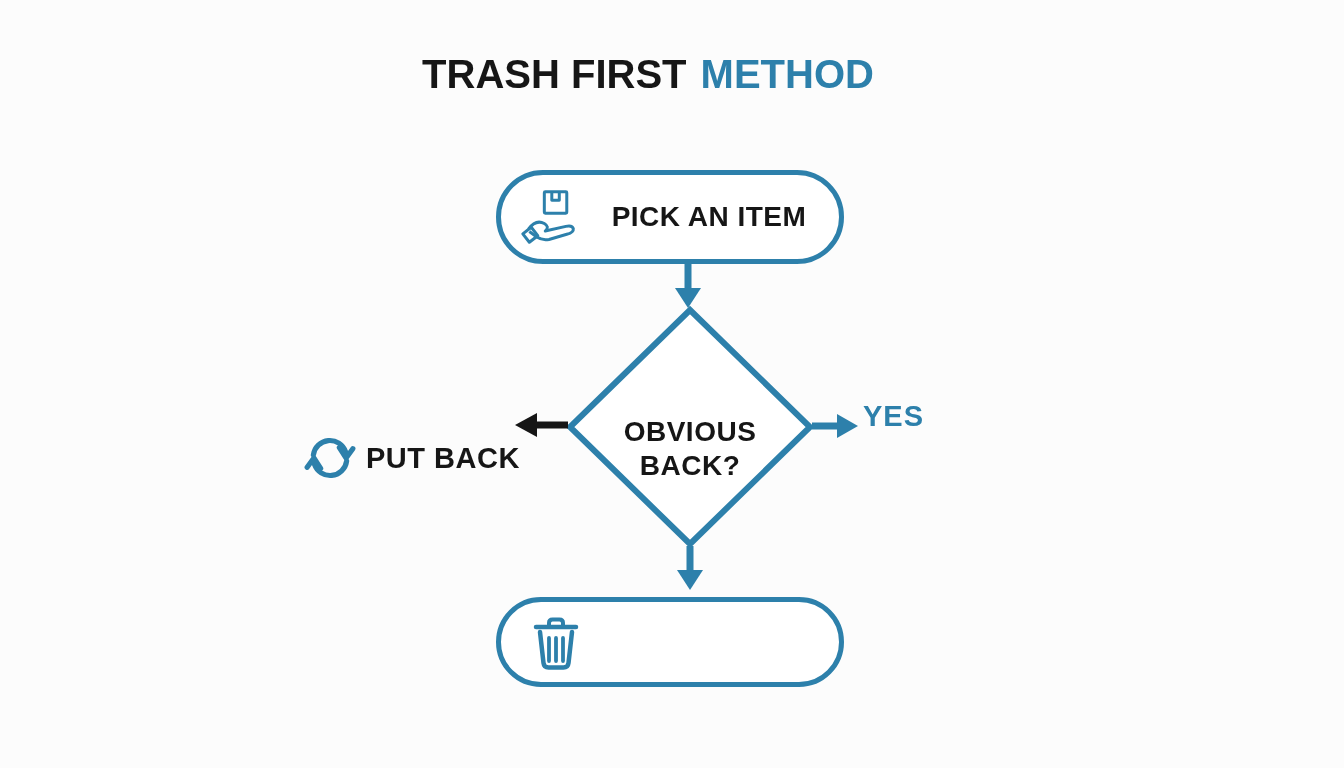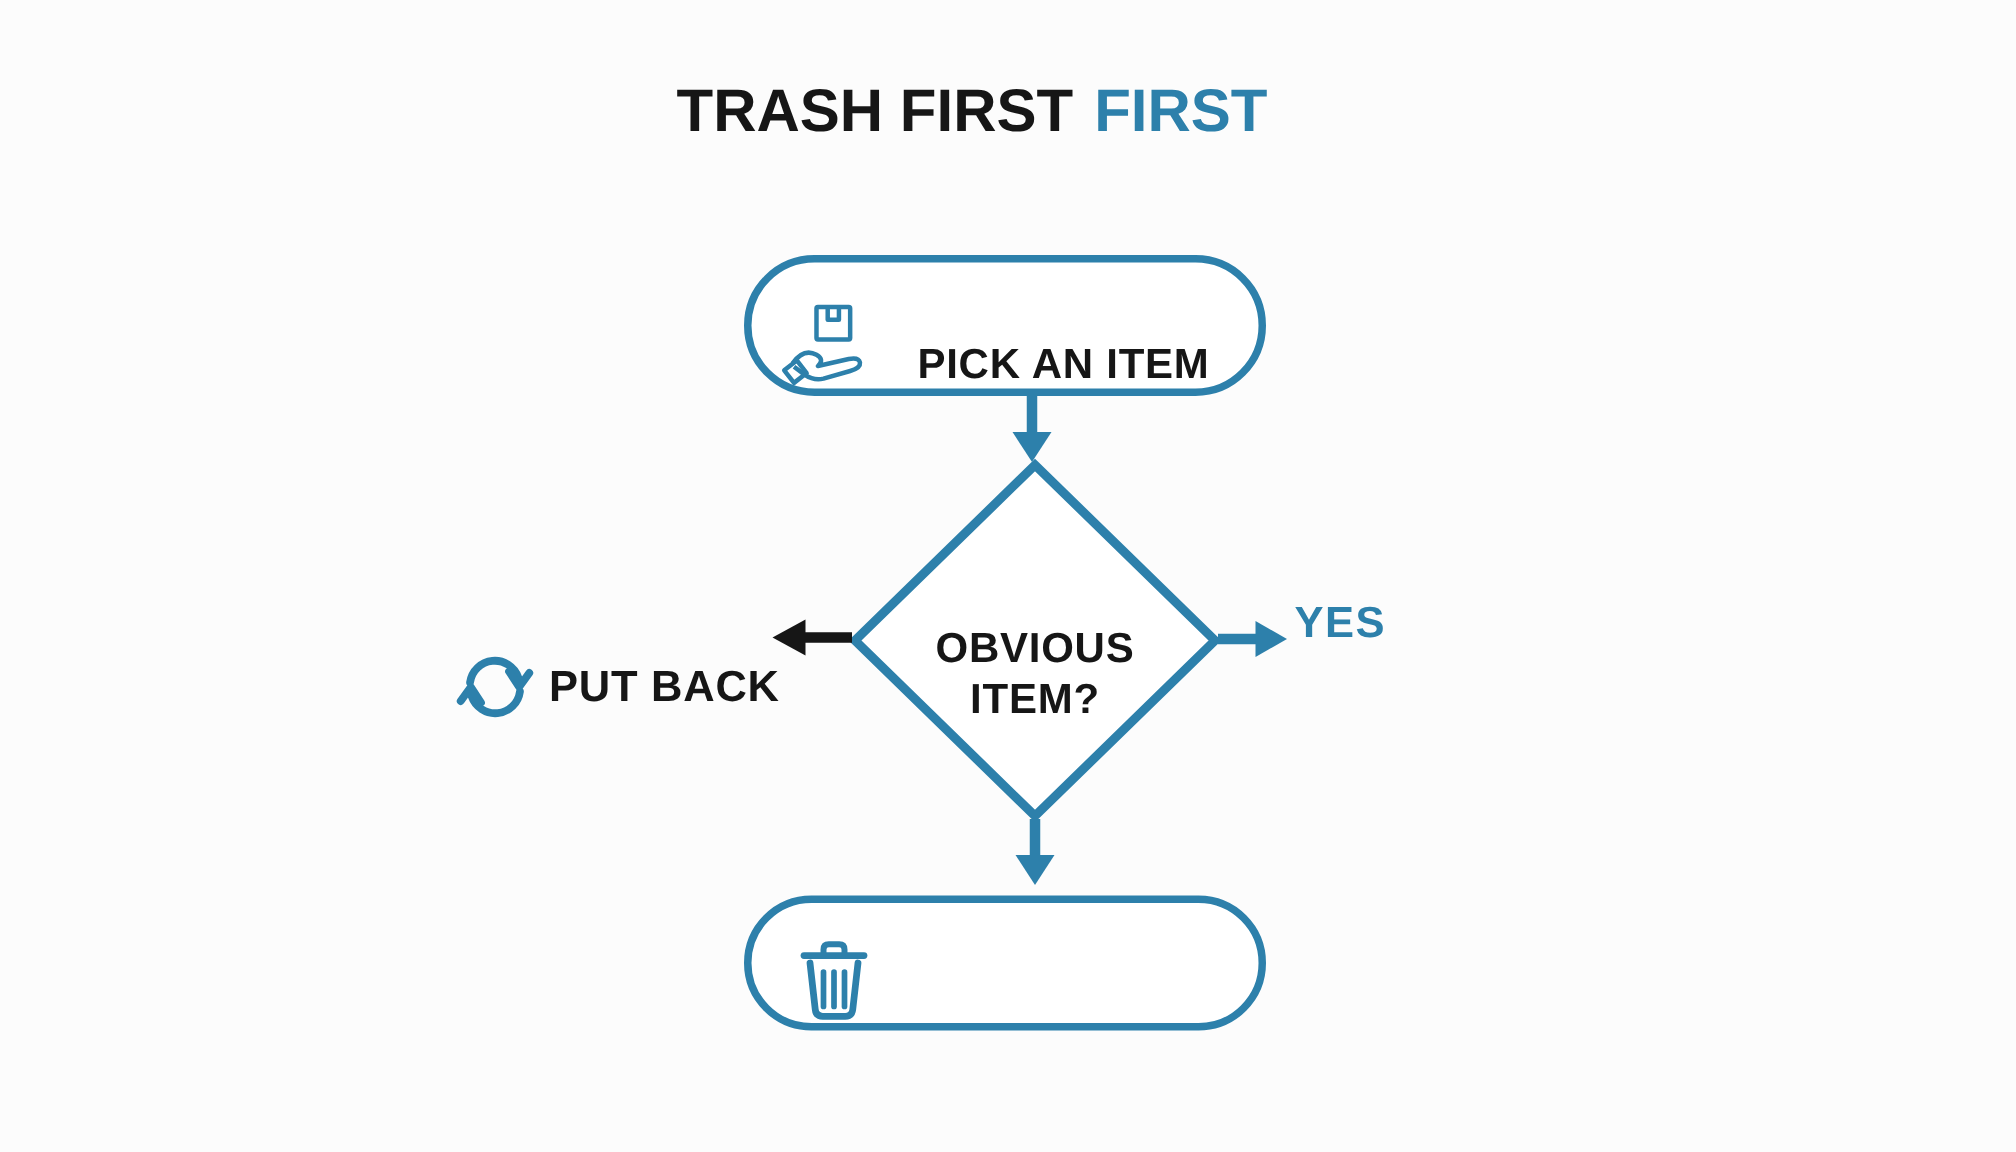--- a/index.html
+++ b/index.html
@@ -40,21 +40,21 @@
   .fill-blue    { fill: var(--accent-blue, #2d80ab); stroke: none; }
   .stroke-black { stroke: var(--text-black, #161616); fill: none; }
   .fill-black   { fill: var(--text-black, #161616); stroke: none; }
   .diamond-shape { fill: #ffffff; stroke: var(--accent-blue, #2d80ab); }
 
   
   .pill {
     position: absolute;
     box-sizing: border-box;
     display: flex;
-    align-items: flex-end;
+    align-items: center;
     background: #ffffff;
     border: 5px solid var(--accent-blue, #2d80ab);
     border-radius: 60px;
     gap: 16px;
   }
   .pill-start { left: 496px; top: 170px; width: 348px; height: 94px; padding-left: 18px; }
   .pill-end   { left: 496px; top: 597px; width: 348px; height: 90px; padding-left: 30px; }
   .pill-label {
     flex: 1;
     text-align: center;
@@ -106,21 +106,21 @@
     color: var(--accent-blue, #2d80ab);
   }
 </style>
 </head>
 <body style="--accent-blue: #2d80ab; --text-black: #161616; --background: #fcfcfc;">
 
 <div class="canvas" style="background: rgb(252, 252, 252);">
 
   <h1 class="title" style="margin:0;">
     <span>TRASH FIRST</span>
-    <span class="accent">FIRST</span>
+    <span class="accent">METHOD</span>
   </h1>
 
   <svg class="connectors" viewBox="0 0 1344 768" aria-hidden="true">
 
     <g>
       <path class="stroke-blue" d="M688 264 V 291" stroke-width="7"></path>
       <polygon class="fill-blue" points="688,308 675,288 701,288"></polygon>
     </g>
 
     <polygon class="diamond-shape" points="690,310 810,427 690,544 570,427" stroke-width="6"></polygon>
@@ -146,21 +146,21 @@
       <rect class="stroke-blue" x="27" y="4" width="24" height="23" rx="1" stroke-width="3.2"></rect>
       <path class="stroke-blue" d="M35 4 v9 h8 v-9" stroke-width="3.2" stroke-linejoin="round"></path>
       <path class="stroke-blue" stroke-width="3.2" stroke-linejoin="round" d="M10 44 Q18 33 27 38 Q33 41.5 28 46 L50 41 Q57 39.5 58 43.5 Q58.5 47.5 51 49.5 L32 55 Q25 56.5 19 52.5 L11 46.5"></path>
       <path class="stroke-blue" stroke-width="3.2" stroke-linejoin="round" d="M4 49 L13 42 L20 51 L11 58 Z"></path>
     </svg>
     <span class="pill-label">PICK AN ITEM</span>
   </div>
 
   <div class="diamond-label">
     <span>OBVIOUS</span><br>
-    <span>ITEM?</span>
+    <span>BACK?</span>
   </div>
 
   <div class="putback-group">
     <svg width="54" height="52" viewBox="0 0 52 50" aria-hidden="true">
       <path class="stroke-blue" d="M10 22 A 16 16 0 0 1 41 19" stroke-width="5" stroke-linecap="round"></path>
       <polyline class="stroke-blue" points="35,15 41.5,25 48,16" stroke-width="5" stroke-linecap="round" stroke-linejoin="round"></polyline>
       <path class="stroke-blue" d="M42 28 A 16 16 0 0 1 11 31" stroke-width="5" stroke-linecap="round"></path>
       <polyline class="stroke-blue" points="17,35 10.5,25 4,34" stroke-width="5" stroke-linecap="round" stroke-linejoin="round"></polyline>
     </svg>
     <span class="putback-label">PUT BACK</span>

